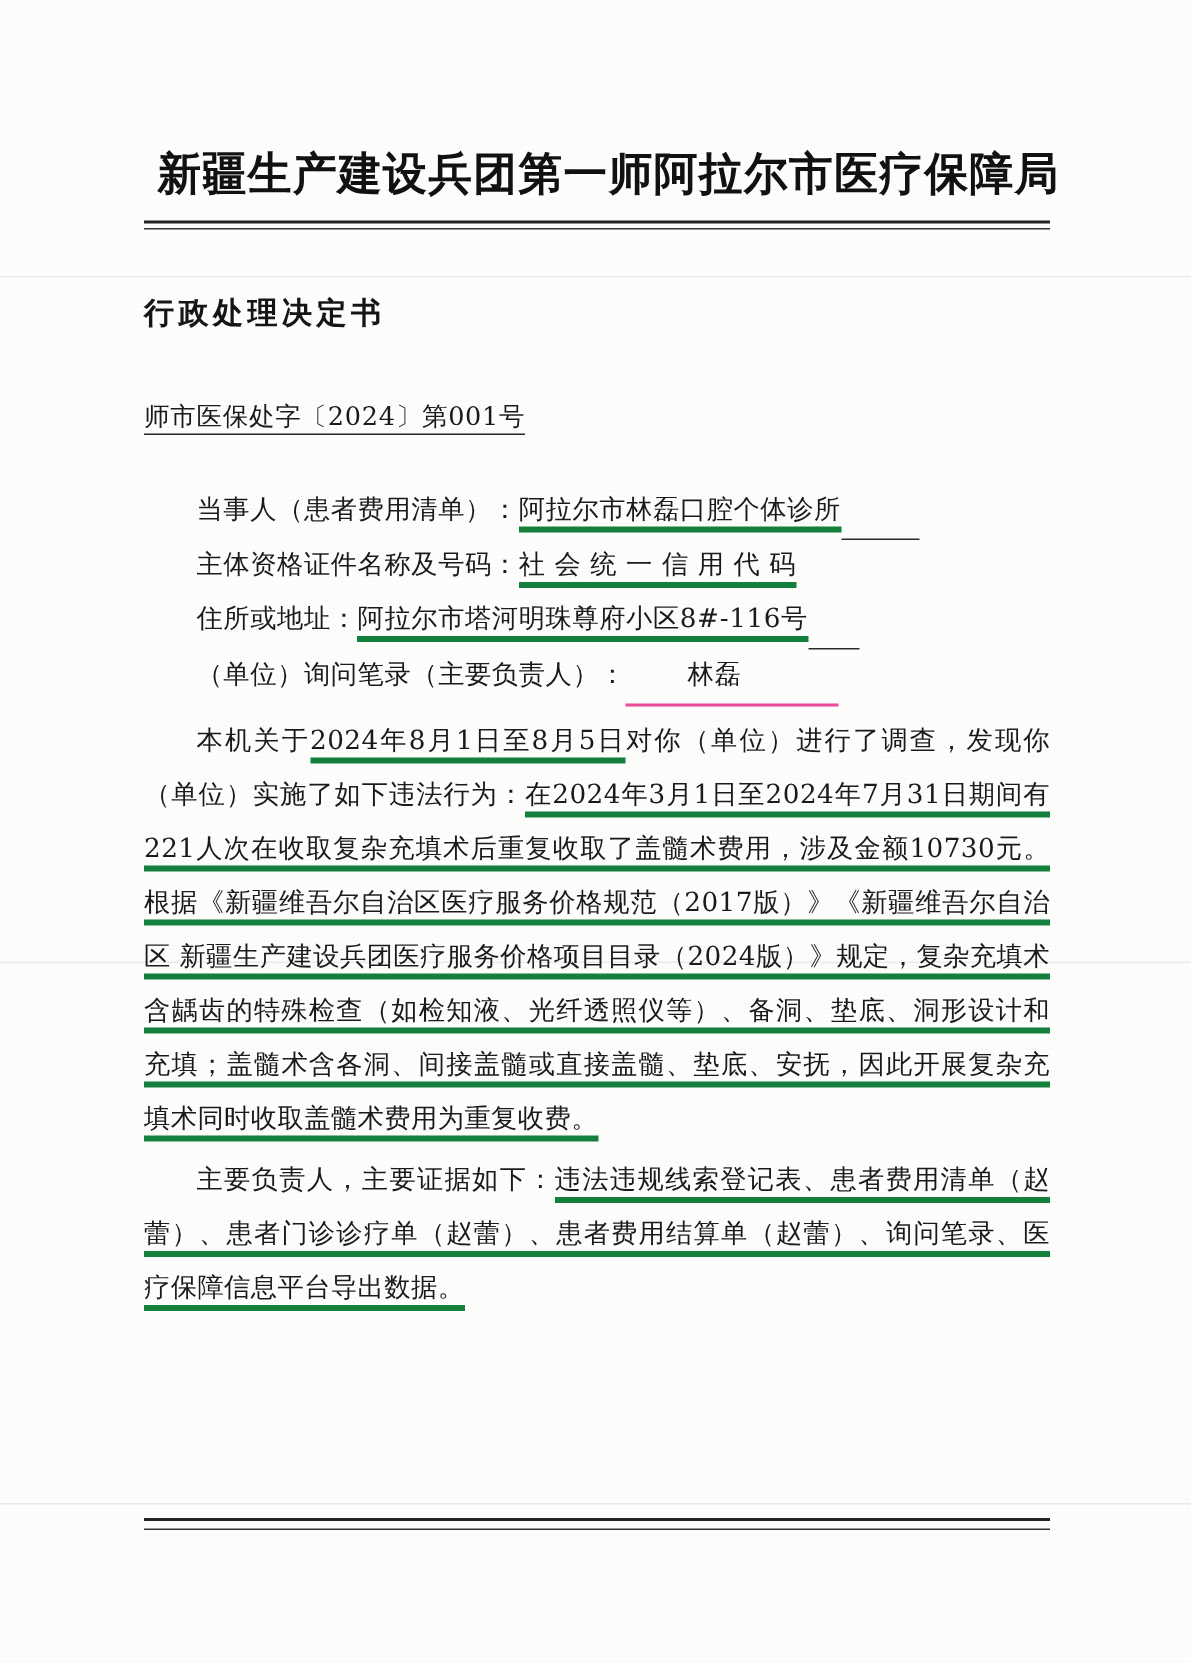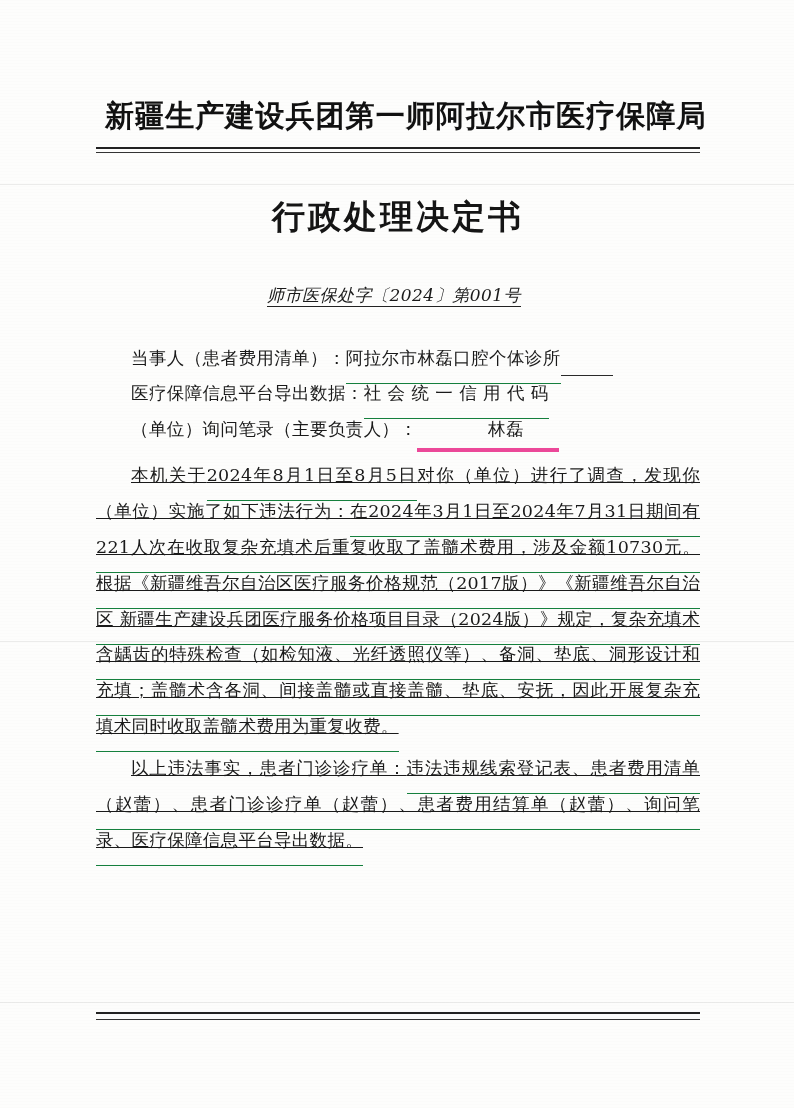--- a/index.html
+++ b/index.html
@@ -51,76 +51,73 @@
   }
   .rule-double {
     margin-top: 10px;
     height: 6px;
     border-top: 2.5px solid #222;
     border-bottom: 1.2px solid #333;
     box-sizing: border-box;
   }
 
   .doc-title {
-    text-align: center;
-    font-size: 33px;
+    text-align: left;
+    font-size: 20px;
     font-weight: 700;
     letter-spacing: 3px;
     margin-top: 42px;
     color: #151515;
   }
 
   .doc-number {
-    text-align: center;
+    text-align: left;
     margin-top: 44px;
     font-size: 17px;
     letter-spacing: 0.5px;
     padding-right: 8px;
-    font-style: italic;
   }
   .doc-number .u {
     border-bottom: 1px solid #222;
     padding-bottom: 1px;
   }
 
   
   .body {
     margin-top: 34px;
     font-size: 17.5px;
     line-height: 2.02;
     letter-spacing: 0.4px;
     text-align: justify;
   }
   .para {
     margin: 0;
     text-indent: 0;
   }
   .indent2 { text-indent: 2em; }
-  .u { border-bottom: 1px solid #15803d; padding-bottom: 15px; }
+  .u { border-bottom: 4px solid #15803d; padding-bottom: 1px; }
   .field-line {
     display: inline-block;
-    border-bottom: 4px solid #ec4899;
+    border-bottom: 2px solid #ec4899;
     min-width: 40px;
-    text-align: center;
     padding: 0 6px 1px 6px;
   }
   .long-blank {
     display: inline-block;
     border-bottom: 1px solid #2a2a2a;
     height: 1em;
     vertical-align: bottom;
   }
 
   .flow {
     margin-top: 6px;
     font-size: 17.5px;
     line-height: 2.05;
     letter-spacing: 0.3px;
     text-align: justify;
-    text-decoration: underline;
   }
 
   
   .footer-rule {
     position: absolute;
     left: 96px;
     top: 1012px;
     width: 604px;
     height: 8px;
     border-top: 2.5px solid #222;
@@ -153,37 +150,40 @@
       <span class="u">师市医保处字〔2024〕第001号</span>
     </div>
 
     <div class="body">
 
       <p class="para indent2">
         <span>当事人（患者费用清单）：</span><span class="u">阿拉尔市林磊口腔个体诊所</span><span class="long-blank" style="width:52px"></span>
       </p>
 
       <p class="para indent2">
-        <span>医疗保障信息平台导出数据：</span><span class="u">社 会 统 一 信 用 代 码</span>
+        <span>主体资格证件名称及号码：</span><span class="u">社 会 统 一 信 用 代 码</span>
       </p>
 
 
+      <p class="para indent2">
+        <span>住所或地址：</span><span class="u">阿拉尔市塔河明珠尊府小区8#-116号</span><span class="long-blank" style="width:34px"></span>
+      </p>
 
       <p class="para indent2">
         <span>（单位）询问笔录（主要负责人）：</span><span class="field-line" style="min-width:130px">林磊</span>
       </p>
 
     </div>
 
     <div class="flow">
       <p class="para indent2"><span>本机关于</span><span class="u">2024年8月1日至8月5日</span><span>对你（单位）进行了调查，发现你（单位）实施了如下违法行为：</span><span class="u">在2024年3月1日至2024年7月31日期间有221人次在收取复杂充填术后重复收取了盖髓术费用，涉及金额10730元。根据《新疆维吾尔自治区医疗服务价格规范（2017版）》《新疆维吾尔自治区 新疆生产建设兵团医疗服务价格项目目录（2024版）》规定，复杂充填术含龋齿的特殊检查（如检知液、光纤透照仪等）、备洞、垫底、洞形设计和充填；盖髓术含各洞、间接盖髓或直接盖髓、垫底、安抚，因此开展复杂充填术同时收取盖髓术费用为重复收费。</span></p>
     </div>
 
     <div class="flow">
-      <p class="para indent2"><span>以上违法事实，患者门诊诊疗单：</span><span class="u">违法违规线索登记表、患者费用清单（赵蕾）、患者门诊诊疗单（赵蕾）、患者费用结算单（赵蕾）、询问笔录、医疗保障信息平台导出数据。</span></p>
+      <p class="para indent2"><span>主要负责人，主要证据如下：</span><span class="u">违法违规线索登记表、患者费用清单（赵蕾）、患者门诊诊疗单（赵蕾）、患者费用结算单（赵蕾）、询问笔录、医疗保障信息平台导出数据。</span></p>
     </div>
 
   </div>
 
   <div class="footer-rule"></div>
 
   <div class="band" style="top:184px"></div>
   <div class="band" style="top:641px"></div>
   <div class="band" style="top:1002px"></div>
 

